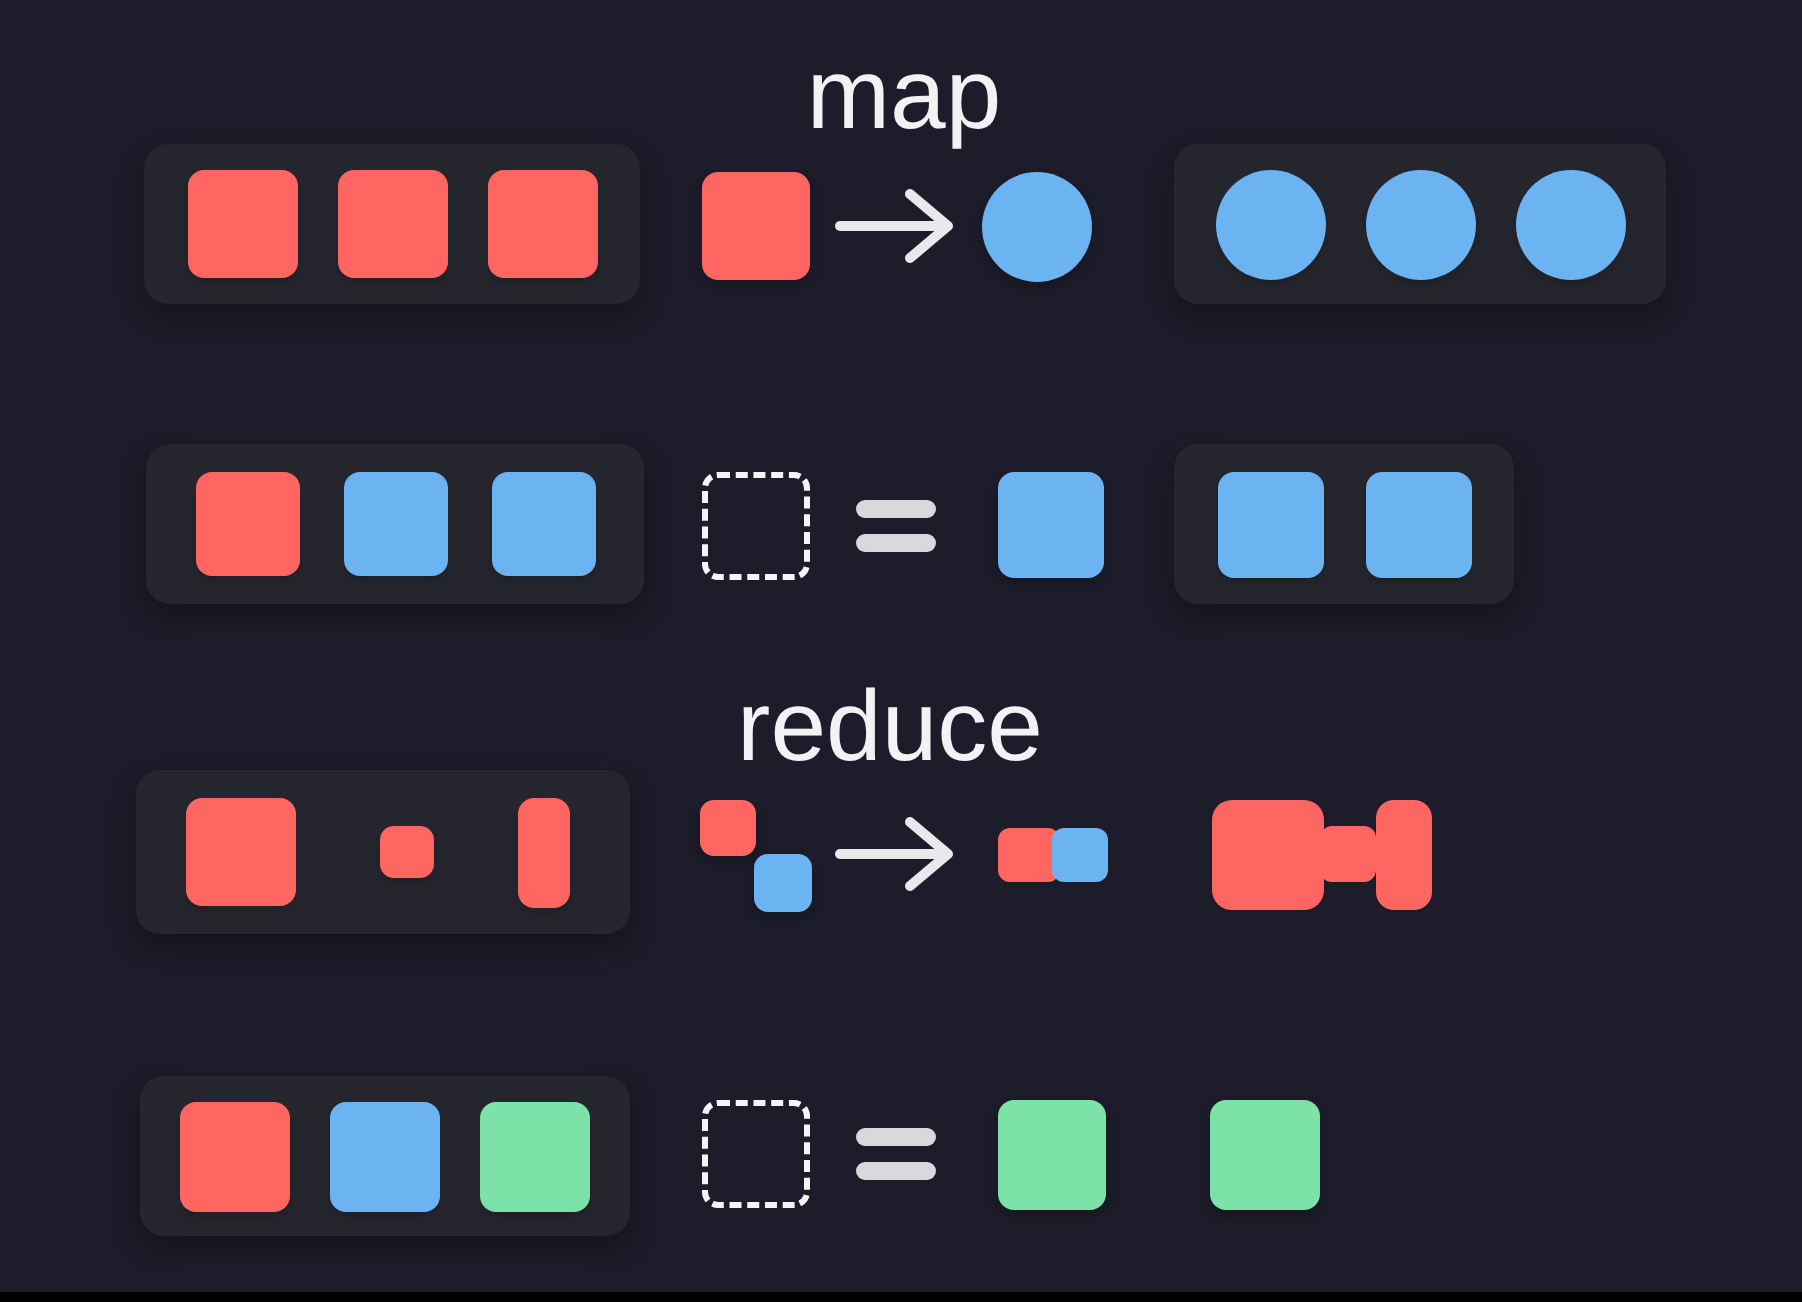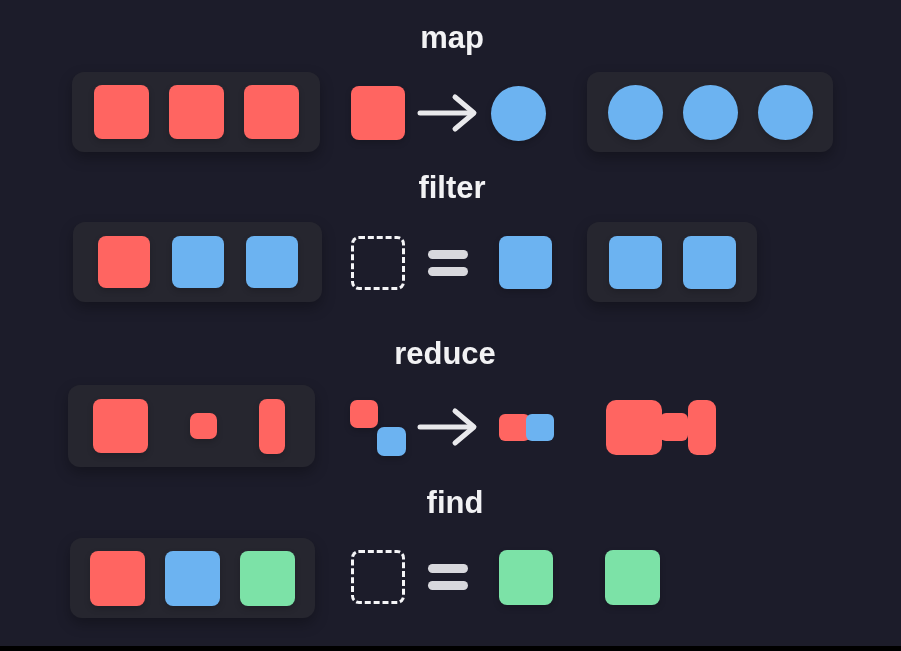--- a/index.html
+++ b/index.html
@@ -10,23 +10,23 @@
   .stage{
     position:relative;
     width:901px;height:651px;
     background:var(--background,#1c1c2a);
     overflow:hidden;
   }
   .row-label{
     position:absolute;
     transform:translateX(-50%);
     color:var(--label-text,#f2f2f4);
-    font-size:31px;
+    font-size:50px;
     line-height:1;
-    font-weight:700;
+    font-weight:400;
     white-space:nowrap;
     text-align:right;
   }
   .panel{
     position:absolute;
     background:var(--panel,#26262f);
     border-radius:12px;
     display:flex;
     align-items:center;
     justify-content:center;
@@ -97,21 +97,20 @@
   </div>
 
   <div class="circle lone abs" style="left:491px;top:86px;width:55px;height:55px;"></div>
 
   <div class="panel" style="left:587px;top:72px;width:246px;height:80px;gap:20px;">
     <div class="circle" style="width:55px;height:55px;"></div>
     <div class="circle" style="width:55px;height:55px;"></div>
     <div class="circle" style="width:55px;height:55px;"></div>
   </div>
 
-  <div class="row-label" style="left:452px;top:172px;">filter</div>
 
   <div class="panel" style="left:73px;top:222px;width:249px;height:80px;gap:22px;">
     <div class="sq red" style="width:52px;height:52px;"></div>
     <div class="sq blue" style="width:52px;height:52px;"></div>
     <div class="sq blue" style="width:52px;height:52px;"></div>
   </div>
 
   <div class="dashed" style="left:351px;top:236px;width:48px;height:48px;"></div>
 
   <div class="equals" style="left:428px;top:250px;">
@@ -150,21 +149,20 @@
     <div class="sq red abs" style="left:0;top:0;width:31px;height:27px;border-radius:6px;box-shadow:none;"></div>
     <div class="sq blue abs" style="left:27px;top:0;width:28px;height:27px;border-radius:6px;box-shadow:none;"></div>
   </div>
 
   <div class="abs" style="left:606px;top:400px;width:110px;height:55px;">
     <div class="sq red abs" style="left:0;top:0;width:56px;height:55px;border-radius:10px;box-shadow:none;"></div>
     <div class="sq red abs" style="left:54px;top:13px;width:28px;height:28px;border-radius:6px;box-shadow:none;"></div>
     <div class="sq red abs" style="left:82px;top:0;width:28px;height:55px;border-radius:9px;box-shadow:none;"></div>
   </div>
 
-  <div class="row-label" style="left:455px;top:487px;">find</div>
 
   <div class="panel" style="left:70px;top:538px;width:245px;height:80px;gap:20px;">
     <div class="sq red" style="width:55px;height:55px;"></div>
     <div class="sq blue" style="width:55px;height:55px;"></div>
     <div class="sq green" style="width:55px;height:55px;"></div>
   </div>
 
   <div class="dashed" style="left:351px;top:550px;width:48px;height:48px;"></div>
 
   <div class="equals" style="left:428px;top:564px;">

